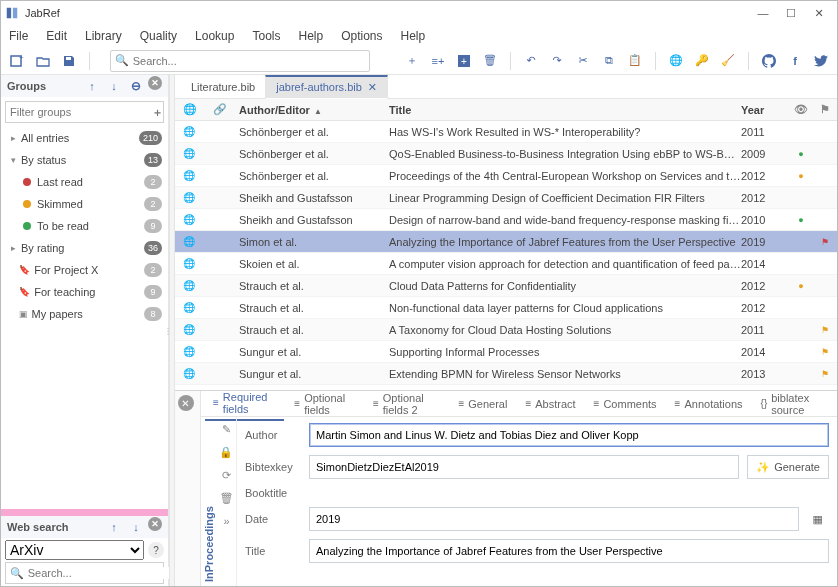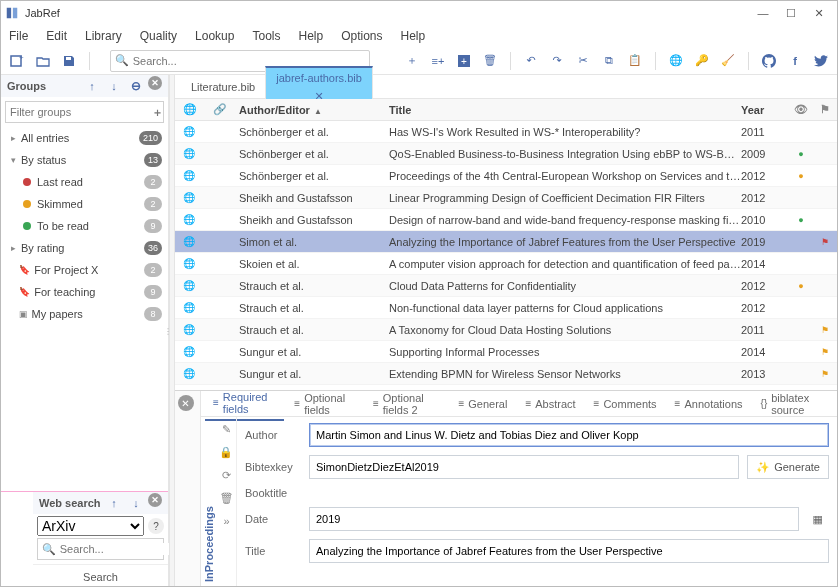--- a/index.html
+++ b/index.html
@@ -24,32 +24,32 @@
 .filter input { border:none; outline:none; flex:1; font-size:11px; }
 .filterplus { color:#777; font-weight:bold; }
 .gtree { flex:1; overflow:auto;}
 .gitem { height:22px; display:flex; align-items:center; padding:0 6px 0 10px; color:#444; }
 .gitem.sub { padding-left:22px; }
 .gitem.sub2 { padding-left:18px; }
 .disclose { color:#888; width:10px; display:inline-block; font-size:9px;}
 .dot { width:8px; height:8px; border-radius:50%; margin-right:6px; display:inline-block; }
 .badge { margin-left:auto; background:#bbb; color:#fff; border-radius:8px; min-width:18px; height:14px; font-size:9px; display:flex; align-items:center; justify-content:center; padding:0 4px;}
 .badge.dk { background:#777; }
-.webs { border-top:1px solid #f9a8d4;padding-left:32px; }
+.webs { border-top:7px solid #f9a8d4; }
 .selrow { display:flex; align-items:center; padding:2px 4px; }
 .selrow select { flex:1; height:20px; font-size:14px;}
 .selrow .q { width:16px; height:16px; border-radius:50%; background:#eee; display:flex; align-items:center; justify-content:center; margin-left:4px; font-size:10px; color:#555;}
 .srchbtn { height:24px; display:flex; align-items:center; justify-content:center; border-top:1px solid #eee; color:#555; cursor:pointer;}
 .searchbox2 { display:flex; align-items:center; height:22px; padding:0 4px; margin:0 4px 4px; border:1px solid #d0d0d0; }
 .searchbox2 input { border:none; outline:none; flex:1; font-size:11px; }
 
 .main { flex:1; display:flex; flex-direction:column; min-width:0;}
 .tabs { height:24px; display:flex; align-items:center; border-bottom:1px solid #e5e5e5; padding-left:6px; }
 .tab { padding:4px 10px; font-size:11px; color:#555; display:flex; align-items:center; gap:6px;}
-.tab.active { border-top:2px solid #4a6aa8; border-left:1px solid #e5e5e5; border-right:1px solid #e5e5e5; border-bottom:2px solid #fff; margin-bottom:-1px; background:#7dd3fc; color:#4a6aa8;flex-direction:column;}
+.tab.active { border-top:2px solid #4a6aa8; border-left:1px solid #e5e5e5; border-right:1px solid #e5e5e5; border-bottom:2px solid #fff; margin-bottom:-1px; background:#e5e5e5; color:#4a6aa8;}
 .tblhdr { height:22px; display:flex; align-items:center; background:#f8f8f8; border-bottom:1px solid #e5e5e5; font-weight:600; color:#444; position:relative;}
 .colIcon{width:30px; text-align:center;}
 .colAE{width:150px; padding-left:4px;}
 .colTitle{flex:1; padding-left:4px;}
 .colYear{width:48px;}
 .colSt1{width:24px; text-align:center;}
 .colSt2{width:24px; text-align:center;}
 .sortarrow{font-size:8px; color:#666; margin-left:4px;}
 .rows { overflow:auto; flex:1; }
 .row { height:22px; display:flex; align-items:center; border-bottom:1px solid #f3f3f3; color:#444; }
@@ -239,21 +239,20 @@
         </div>
       </div>
       <div class="selrow">
         <select><option>ArXiv</option></select>
         <div class="q">?</div>
       </div>
       <div class="searchbox2">
         <span style="color:#999;margin-right:4px;">🔍</span>
         <input placeholder="Search..." style="">
       </div>
-      <div class="srchbtn">Search</div>
     </div>
   </div>
 
   <div class="handle">⋮⋮</div>
 
   <div class="main">
     <div class="tabs">
       <div class="tab">
           <span>Literature.bib</span>
         </div>

